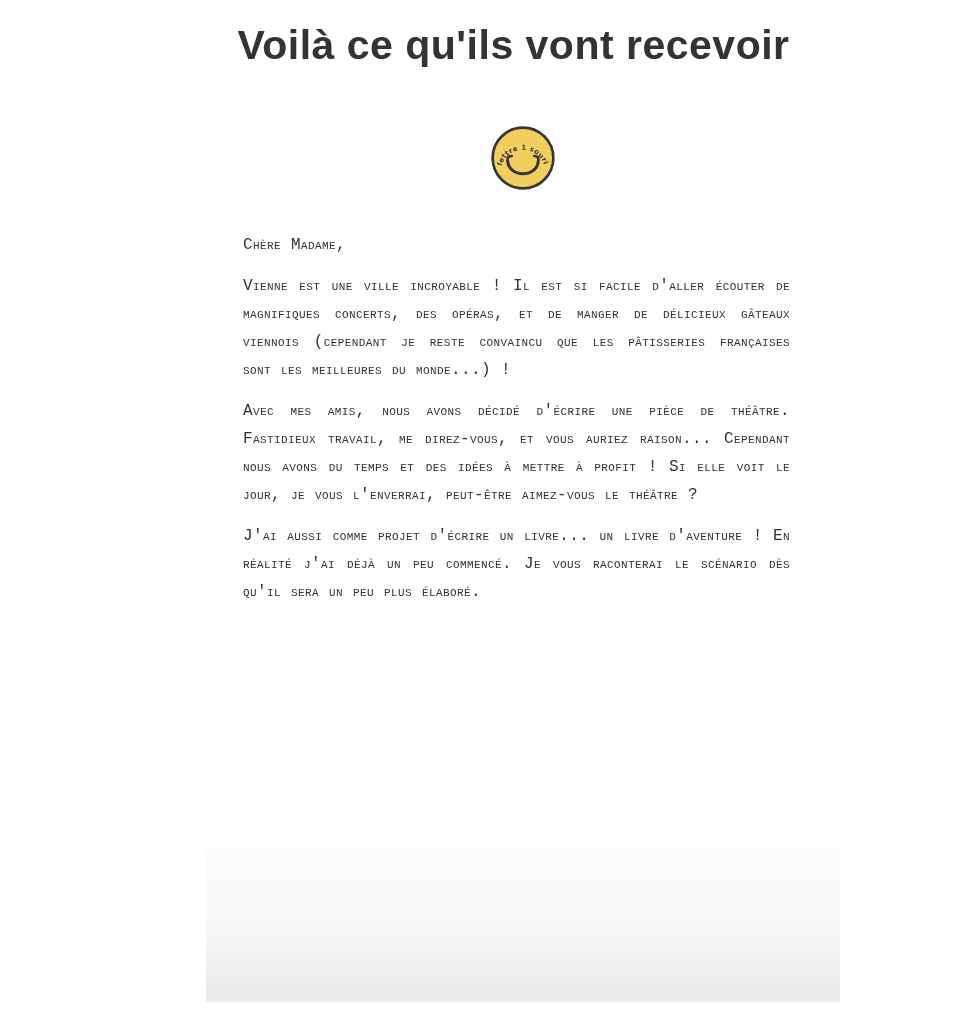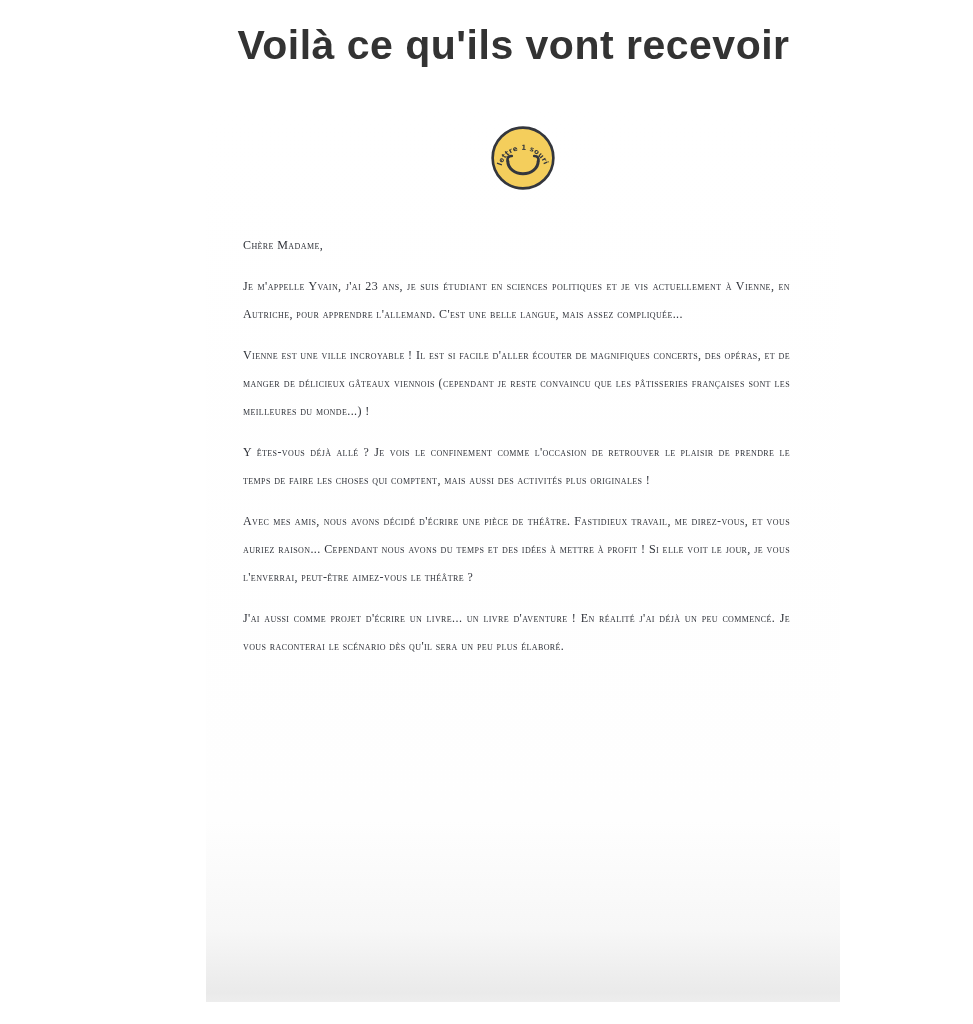--- a/index.html
+++ b/index.html
@@ -38,25 +38,25 @@
   .logo-wrap {
     width: 66px;
     height: 66px;
     margin: 26px auto 0 auto;
   }
   .letter-body {
     margin: 40px 0 0 0;
     padding: 0 50px 0 37px;
     text-align: justify;
     color: #2e3138;
-    font-size: 12px;
+    font-size: 16px;
     line-height: 28px;
     letter-spacing: 0.4px;
     font-variant: small-caps;
-    font-family: Liberation Serif, serif;
+    font-family: Liberation Mono, monospace;
   }
   .letter-body p {
     margin: 0 0 13px 0;
   }
   .letter-body p:last-child {
     margin-bottom: 8px;
   }
 </style>
 </head>
 <body>
@@ -75,20 +75,18 @@
         <textPath href="#logoArc" startOffset="50%" text-anchor="middle">1 lettre 1 sourire</textPath>
       </text>
       <path d="M27 55 a23 19 0 0 0 46 0" fill="none" stroke="#33363D" stroke-width="4.5" stroke-linecap="round"></path>
       <path d="M27 55 q-2 -8 6 -8" fill="none" stroke="#33363D" stroke-width="4" stroke-linecap="round"></path>
       <path d="M73 55 q2 -8 -6 -8" fill="none" stroke="#33363D" stroke-width="4" stroke-linecap="round"></path>
     </svg>
   </div>
 
   <div class="letter-body">
     <p>Chère Madame,</p>
-    <p>Je m'appelle Yvain, j'ai 23 ans, je suis étudiant en sciences politiques et je vis actuellement à Vienne, en Autriche, pour apprendre l'allemand. C'est une belle langue, mais assez compliquée...</p>
     <p>Vienne est une ville incroyable ! Il est si facile d'aller écouter de magnifiques concerts, des opéras, et de manger de délicieux gâteaux viennois (cependant je reste convaincu que les pâtisseries françaises sont les meilleures du monde...) !</p>
-    <p>Y êtes-vous déjà allé ? Je vois le confinement comme l'occasion de retrouver le plaisir de prendre le temps de faire les choses qui comptent, mais aussi des activités plus originales !</p>
     <p>Avec mes amis, nous avons décidé d'écrire une pièce de théâtre. Fastidieux travail, me direz-vous, et vous auriez raison... Cependant nous avons du temps et des idées à mettre à profit ! Si elle voit le jour, je vous l'enverrai, peut-être aimez-vous le théâtre ?</p>
     <p>J'ai aussi comme projet d'écrire un livre... un livre d'aventure ! En réalité j'ai déjà un peu commencé. Je vous raconterai le scénario dès qu'il sera un peu plus élaboré.</p>
   </div>
 
 </div>
 
 </body></html>

